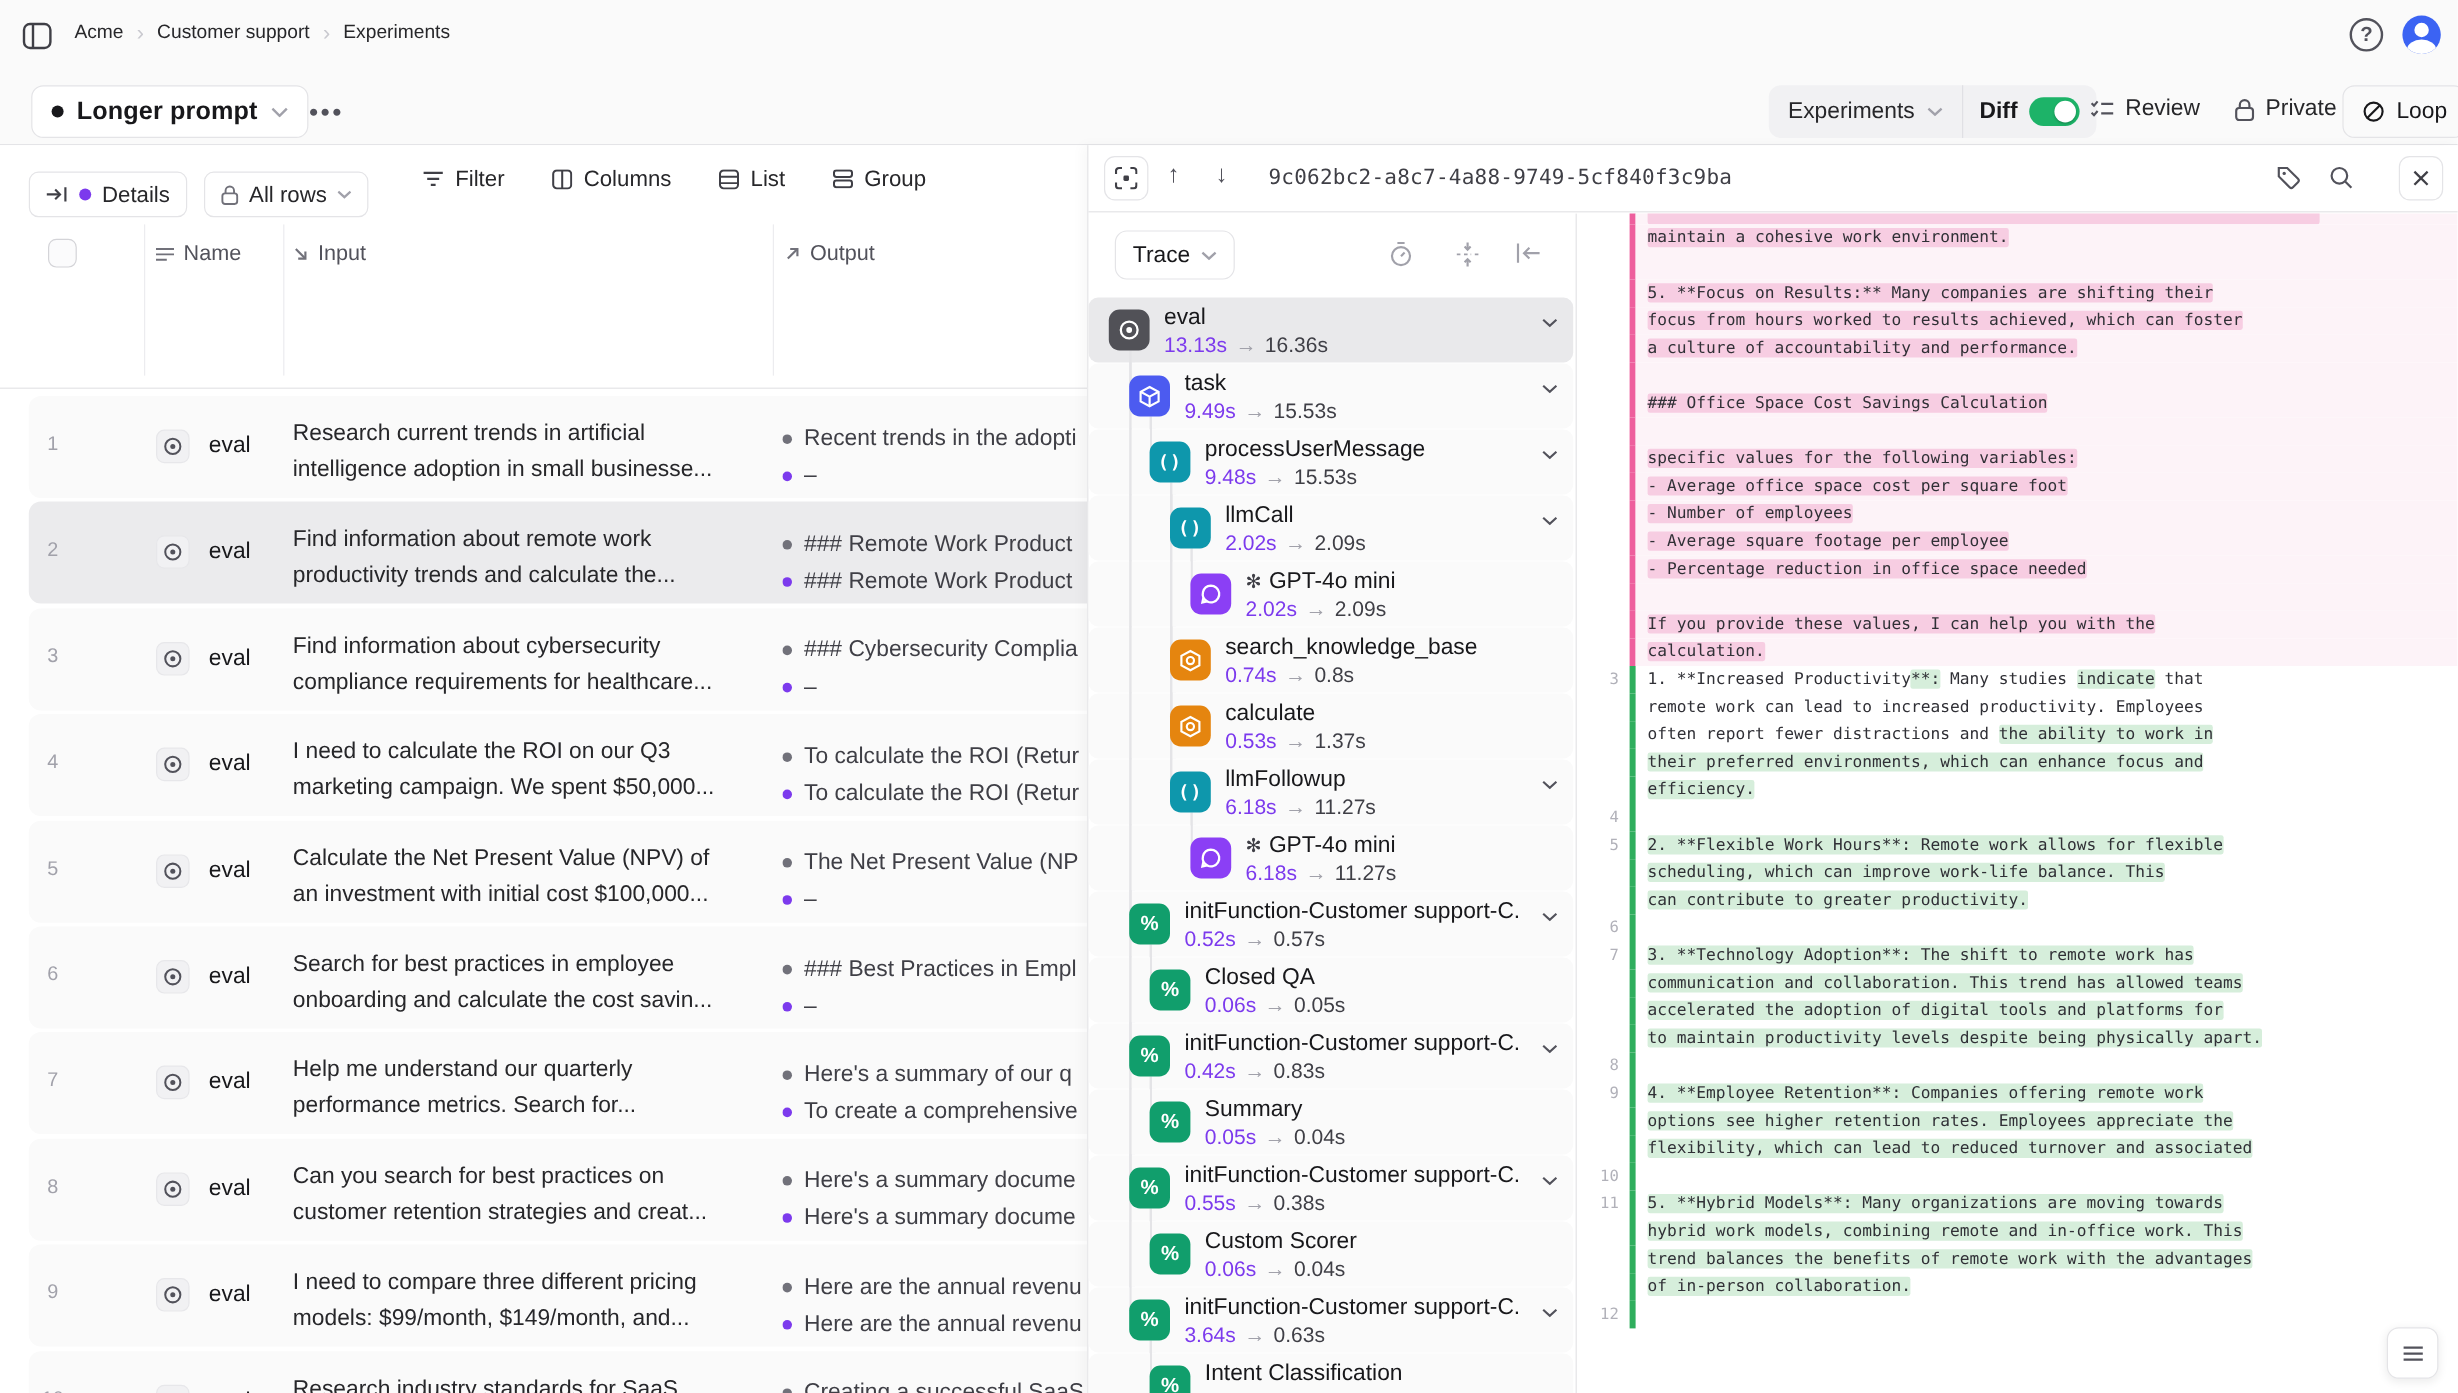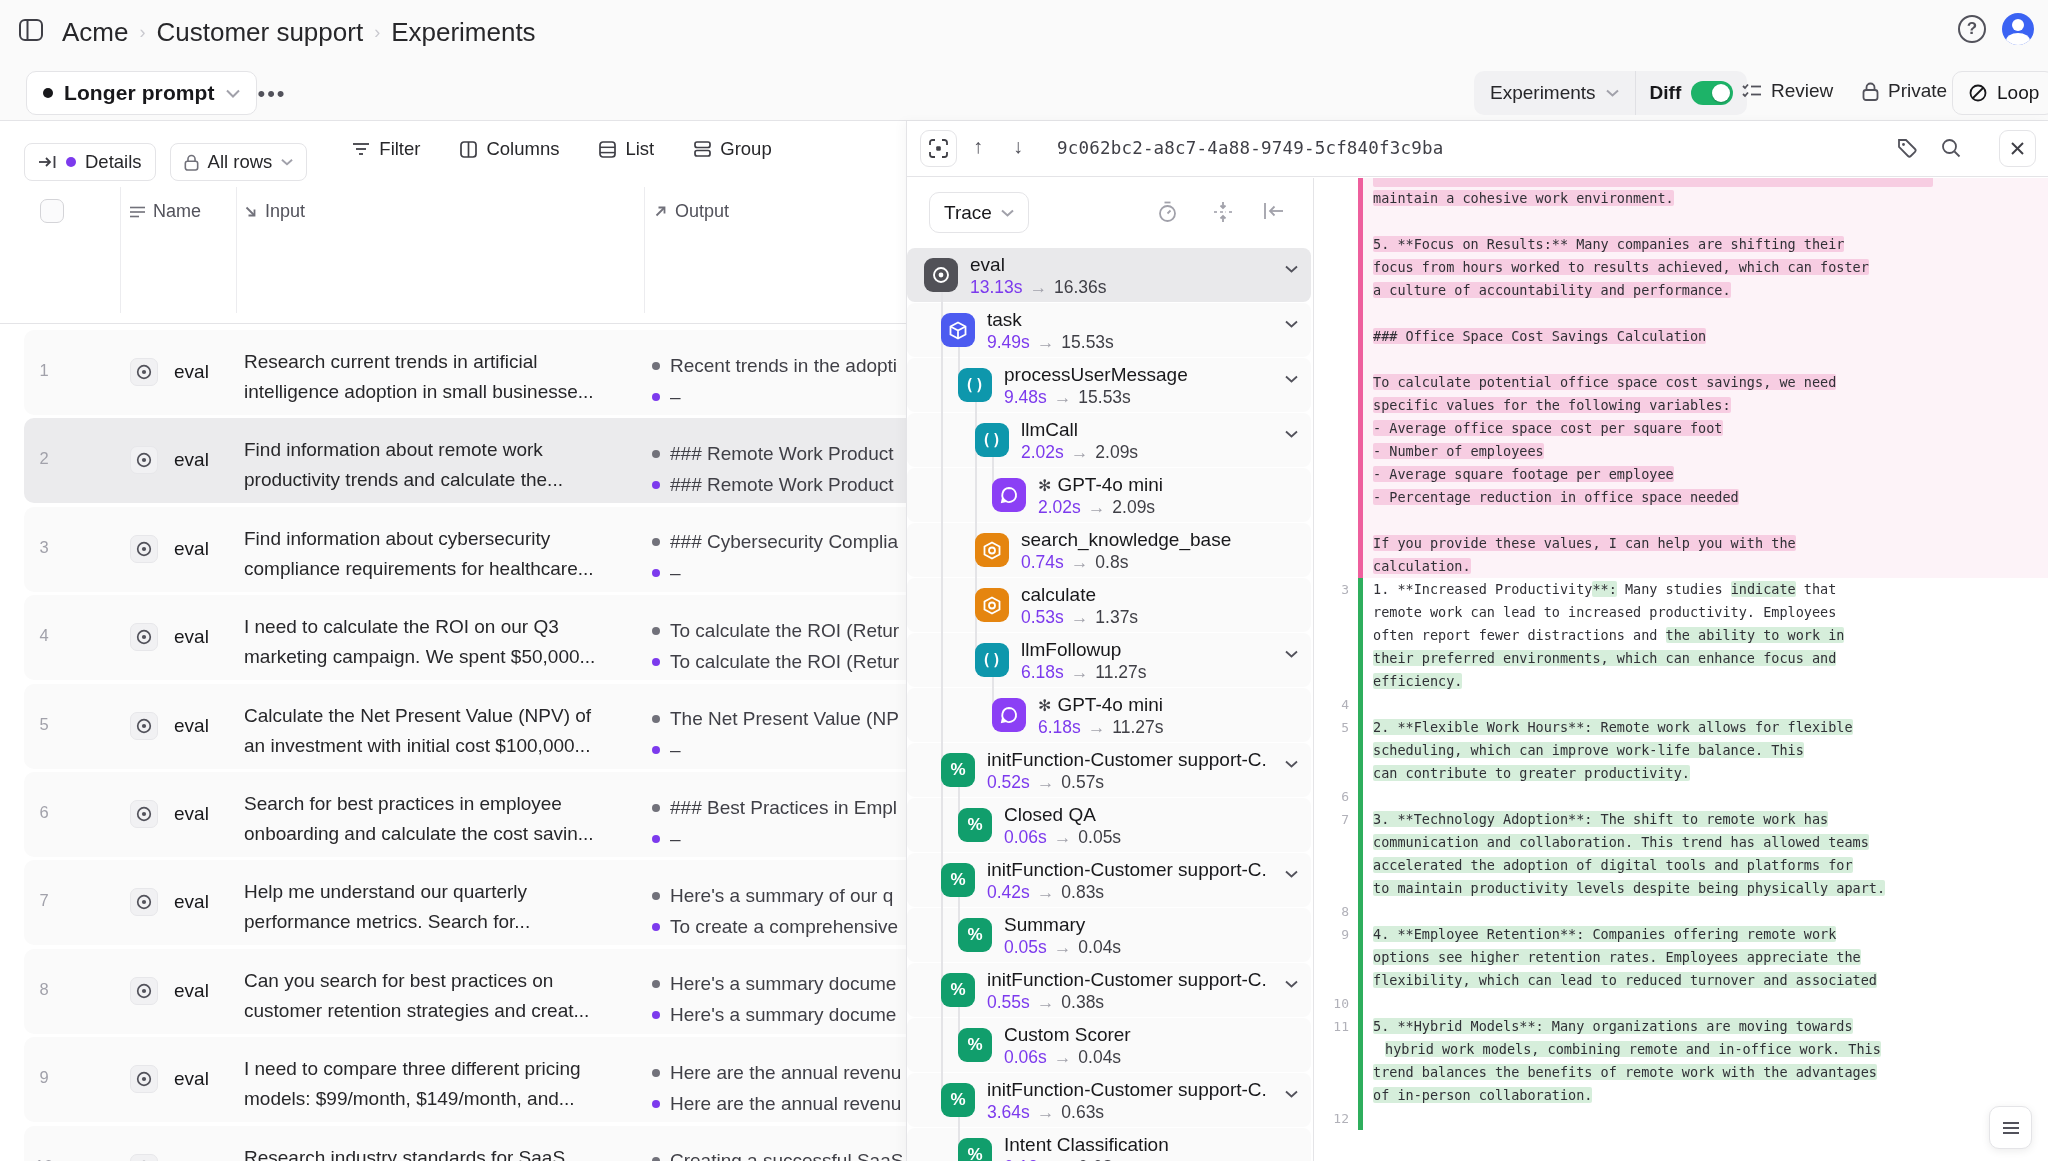--- a/index.html
+++ b/index.html
@@ -3,21 +3,21 @@
 <meta charset="utf-8">
 <style>
   * { margin:0; padding:0; box-sizing:border-box; }
   html,body { width:2048px; height:1161px; overflow:hidden; background:#fff;
     font-family:"Liberation Sans", sans-serif; color:#27272a; }
   svg { display:block; }
 
   
   #topbar { position:absolute; left:0; top:0; width:2048px; height:60px; background:#fafafa; }
   #expbar { position:absolute; left:0; top:60px; width:2048px; height:61px; background:#fafafa; border-bottom:1px solid #e4e4e7; }
-  .crumb { font-size:26px; color:#27272a; }
+  .crumb { font-size:16px; color:#27272a; }
   .crumb-sep { color:#c9c9cf; font-size:18px; padding:0 11px; }
   #sidebar-toggle { position:absolute; left:18px; top:17px; width:26px; height:26px; cursor:pointer; }
   #breadcrumb { position:absolute; left:62px; top:17px; display:flex; align-items:center; }
   #help-btn { position:absolute; right:62px; top:15px; width:28px; height:28px; border:2px solid #52525b; border-radius:50%;
     display:flex; align-items:center; justify-content:center; font-size:17px; font-weight:700; color:#52525b; }
   #avatar { position:absolute; right:14px; top:13px; width:32px; height:32px; border-radius:50%; background:#3b63f3; overflow:hidden; }
   #avatar .head { position:absolute; left:10px; top:6px; width:12px; height:12px; border-radius:50%; background:#fff; }
   #avatar .bod { position:absolute; left:4px; top:20px; width:24px; height:16px; border-radius:50%; background:#fff; }
 
   #exp-btn { position:absolute; left:26px; top:11px; height:44px; background:#fff; border:1px solid #e4e4e7; border-radius:10px;
@@ -834,25 +834,20 @@
           <div class="txt"><span class="hlspan" style="background: rgb(247, 205, 226);">### Office Space Cost Savings Calculation</span></div>
         </div>
         <div class="dline del">
           <div class="gut"></div>
           <div class="bar" style="background: rgb(238, 95, 157);"></div>
           <div class="txt"></div>
         </div>
         <div class="dline del">
           <div class="gut"></div>
           <div class="bar" style="background: rgb(238, 95, 157);"></div>
-          <div class="txt"><span class="hlspan" style="background: rgb(247, 205, 226);">To calculate potential office space cost savings, we need</span></div>
-        </div>
-        <div class="dline del">
-          <div class="gut"></div>
-          <div class="bar" style="background: rgb(238, 95, 157);"></div>
           <div class="txt"><span class="hlspan" style="background: rgb(247, 205, 226);">specific values for the following variables:</span></div>
         </div>
         <div class="dline del">
           <div class="gut"></div>
           <div class="bar" style="background: rgb(238, 95, 157);"></div>
           <div class="txt"><span class="hlspan" style="background: rgb(247, 205, 226);">- Average office space cost per square foot</span></div>
         </div>
         <div class="dline del">
           <div class="gut"></div>
           <div class="bar" style="background: rgb(238, 95, 157);"></div>
@@ -979,21 +974,21 @@
           <div class="txt"></div>
         </div>
         <div class="dline add">
           <div class="gut">11</div>
           <div class="bar" style="background: rgb(47, 174, 93);"></div>
           <div class="txt"><span class="hlspan" style="background: rgb(214, 238, 219);">5. **Hybrid Models**: Many organizations are moving towards</span></div>
         </div>
         <div class="dline add">
           <div class="gut"></div>
           <div class="bar" style="background: rgb(47, 174, 93);"></div>
-          <div class="txt"><span class="hlspan" style="background: rgb(214, 238, 219); margin-left: 12px;">hybrid work models, combining remote and in-office work. This</span></div>
+          <div class="txt"><span class="hlspan" style="background: rgb(214, 238, 219);">hybrid work models, combining remote and in-office work. This</span></div>
         </div>
         <div class="dline add">
           <div class="gut"></div>
           <div class="bar" style="background: rgb(47, 174, 93);"></div>
           <div class="txt"><span class="hlspan" style="background: rgb(214, 238, 219);">trend balances the benefits of remote work with the advantages</span></div>
         </div>
         <div class="dline add">
           <div class="gut"></div>
           <div class="bar" style="background: rgb(47, 174, 93);"></div>
           <div class="txt"><span class="hlspan" style="background: rgb(214, 238, 219);">of in-person collaboration.</span></div>

